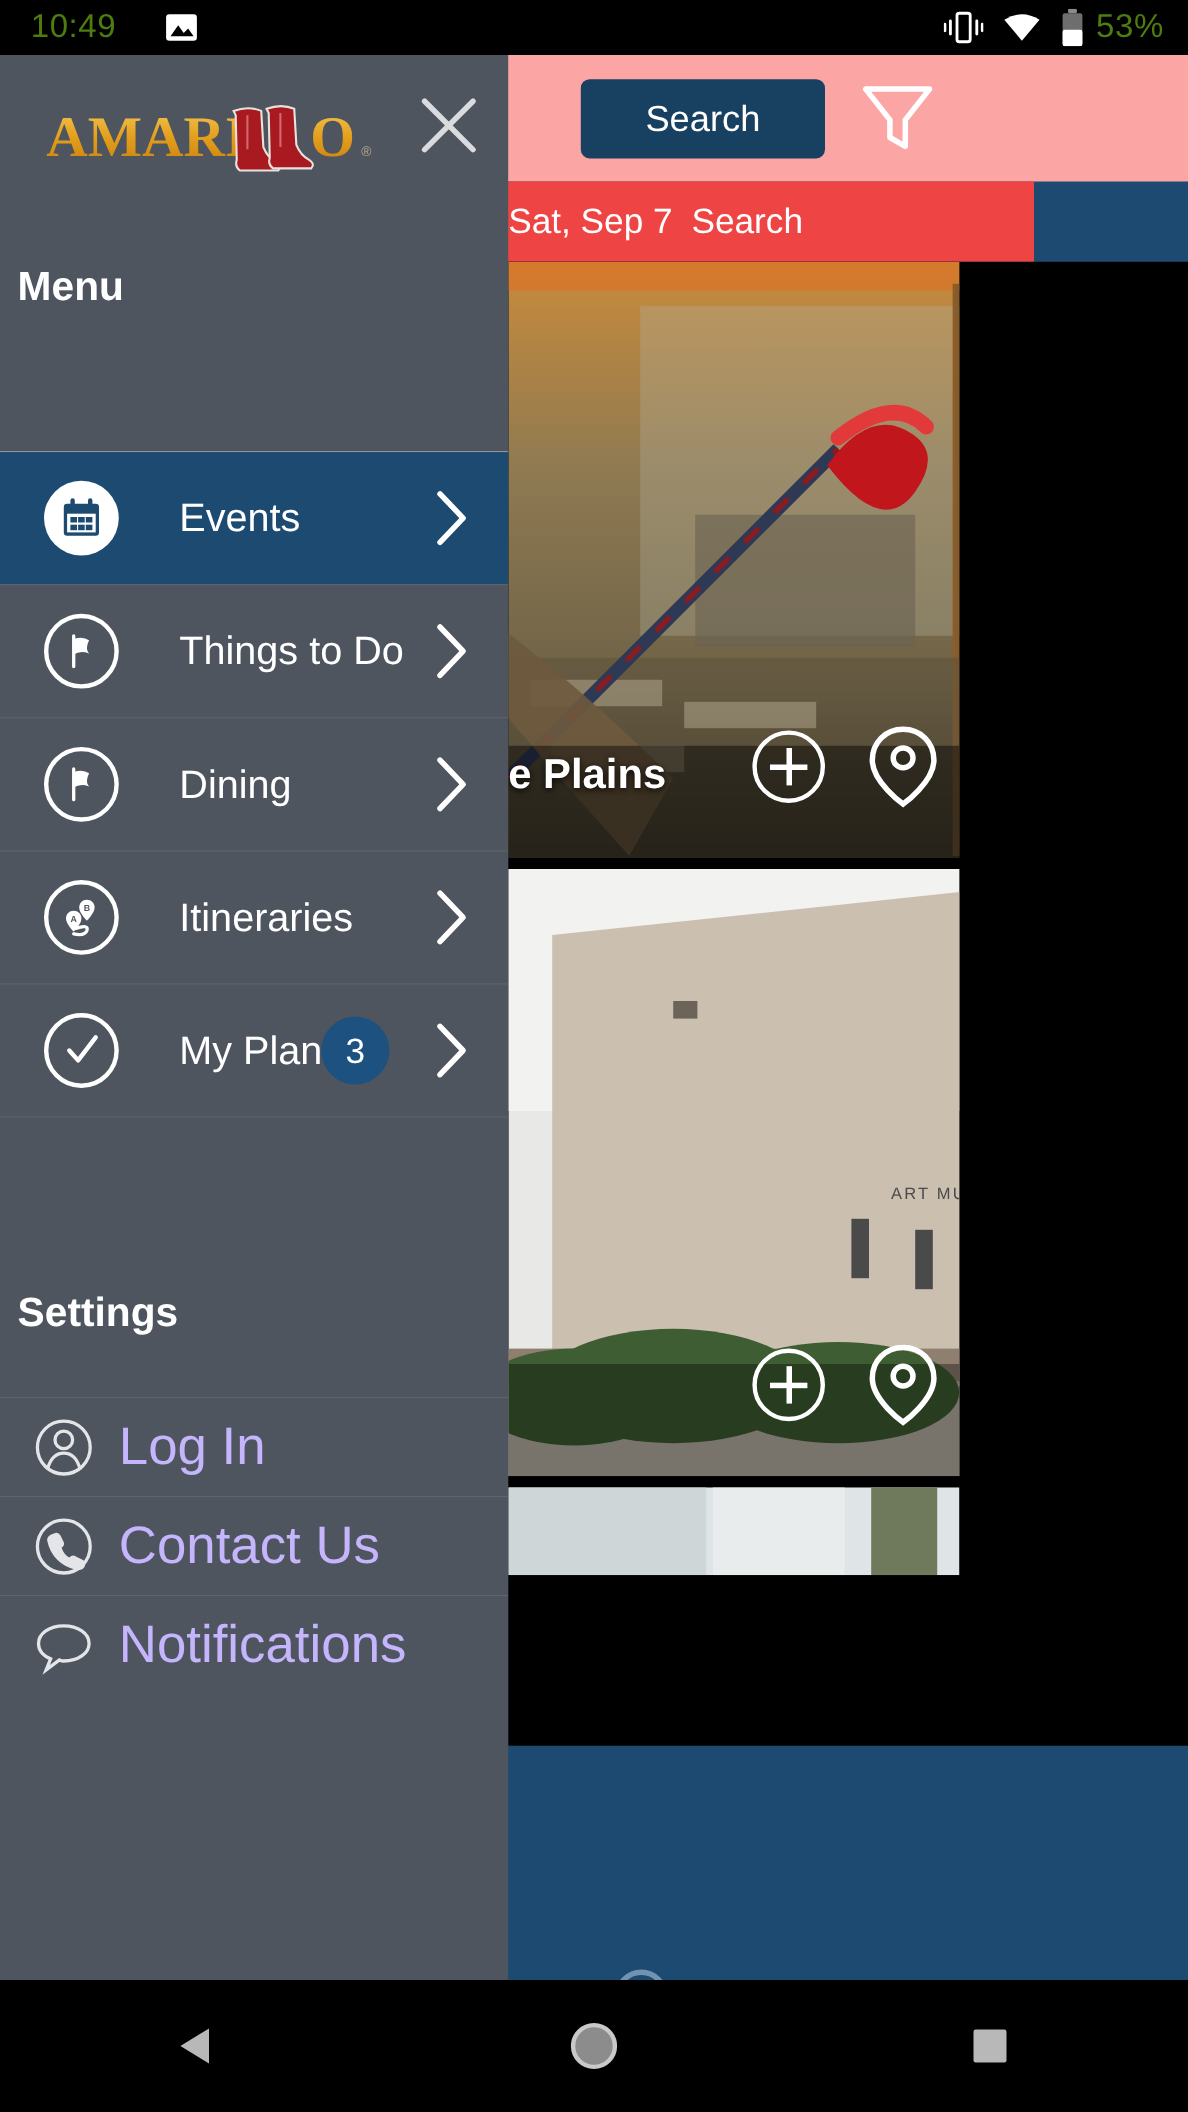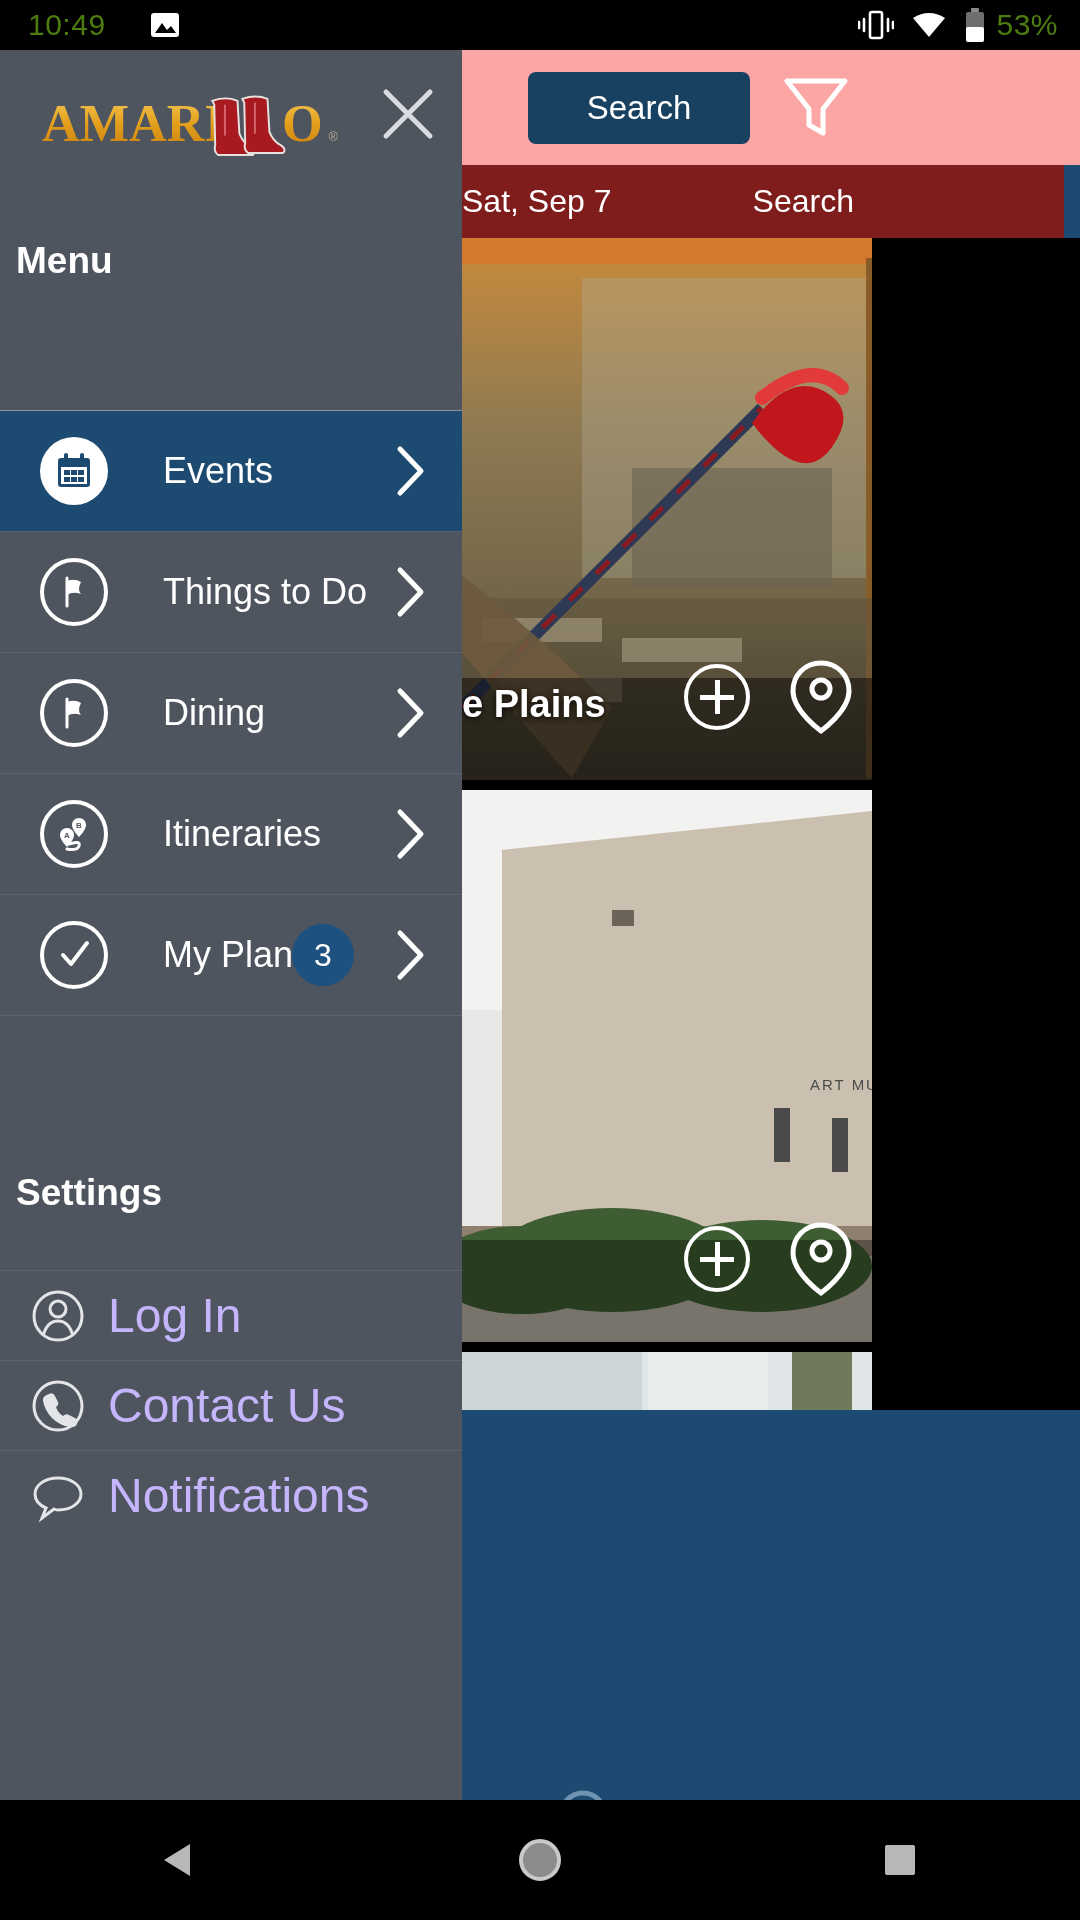--- a/index.html
+++ b/index.html
@@ -36,28 +36,28 @@
     position: absolute; left: 528px; top: 22px; width: 222px; height: 72px;
     background: #174061; border-radius: 8px;
     display: flex; align-items: center; justify-content: center;
     color: #ffffff; font-size: 33px;
   }
   #filter-icon-btn {
     position: absolute; left: 780px; top: 22px; width: 72px; height: 72px;
     display: flex; align-items: center; justify-content: center;
   }
   #date-bar {
-    position: absolute; top: 115px; left: 0; width: 1064px; height: 73px;
-    background: #7f1d1d; display: flex; align-items: center;
+    position: absolute; top: 115px; left: 0; width: 940px; height: 73px;
+    background: #ef4444; display: flex; align-items: center;
   }
   #date-label { color: #fff; font-size: 32px; margin-left: 462px; }
   #reset-label { color: #fff; font-size: 32px; position: absolute; right: 210px; }
 
   
-  #cards { position: absolute; top: 188px; left: 462px; width: 618px; height: 1172px; overflow: hidden; background:#000;}
+  #cards { position: absolute; top: 188px; left: 462px; width: 618px; height: 1349px; overflow: hidden; background:#000;}
   .card { position: relative; width: 410px; margin-left: 0; background: #2a2a2a; overflow: hidden; }
   .card-photo { position: absolute; inset: 0; }
   .card-title {
     position: absolute; left: 0px; bottom: 0px; width: 100%;
     color: #fff; font-size: 38px; font-weight: 700; line-height: 1.2;
     padding: 0 0 52px 0; text-shadow: 0 2px 6px rgba(0,0,0,.85);
   }
   .card-actions { position: absolute; right: 18px; bottom: 44px; display: flex; align-items: center; gap: 38px; }
   .circle-btn {
     width: 66px; height: 66px; border: 4px solid #fff; border-radius: 50%;

